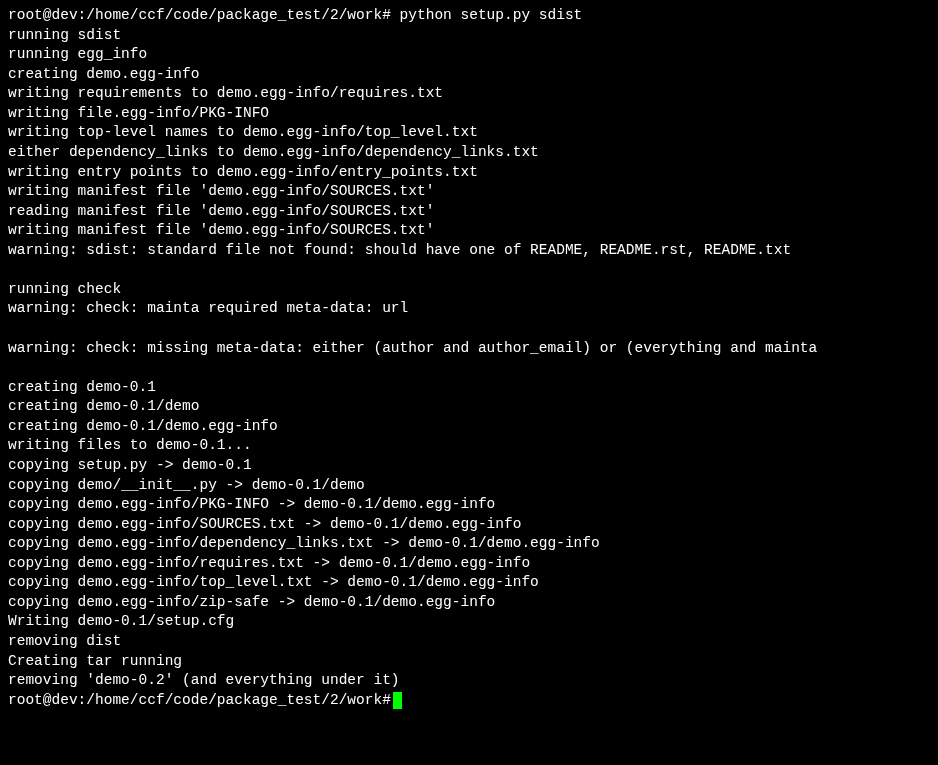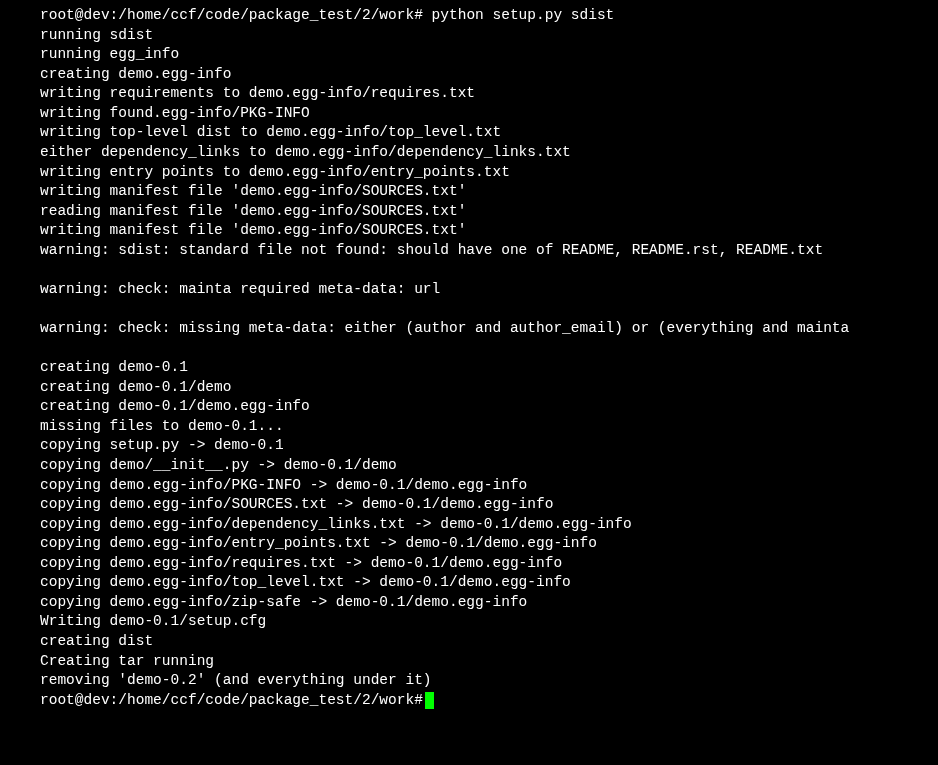--- a/index.html
+++ b/index.html
@@ -15,21 +15,20 @@
     line-height: 1.35;
     padding: 6px 8px;
     width: 938px;
     height: 765px;
     overflow: hidden;
     white-space: nowrap;
   }
   .line {
     display: block;
     min-height: 1.35em;
-    margin-left: 32px;
   }
   .prompt-line {
     display: flex;
     align-items: center;
   }
   .cursor {
     display: inline-block;
     width: 9px;
     height: 17px;
     background: #00ff00;
@@ -41,47 +40,47 @@
 <body>
 
 <div>
   <div class="line">
     <span>root@dev:/home/ccf/code/package_test/2/work# </span><span>python setup.py sdist</span>
   </div>
   <div class="line">running sdist</div>
   <div class="line">running egg_info</div>
   <div class="line">creating demo.egg-info</div>
   <div class="line">writing requirements to demo.egg-info/requires.txt</div>
-  <div class="line">writing found.egg-info/PKG-INFO</div>
-  <div class="line">writing top-level dist to demo.egg-info/top_level.txt</div>
+  <div class="line">writing file.egg-info/PKG-INFO</div>
+  <div class="line">writing top-level names to demo.egg-info/top_level.txt</div>
   <div class="line">either dependency_links to demo.egg-info/dependency_links.txt</div>
   <div class="line">writing entry points to demo.egg-info/entry_points.txt</div>
   <div class="line">writing manifest file 'demo.egg-info/SOURCES.txt'</div>
   <div class="line">reading manifest file 'demo.egg-info/SOURCES.txt'</div>
   <div class="line">writing manifest file 'demo.egg-info/SOURCES.txt'</div>
   <div class="line">warning: sdist: standard file not found: should have one of README, README.rst, README.txt</div>
   <div class="line"></div>
+  <div class="line">running check</div>
   <div class="line">warning: check: mainta required meta-data: url</div>
   <div class="line"></div>
   <div class="line">warning: check: missing meta-data: either (author and author_email) or (everything and mainta</div>
   <div class="line"></div>
   <div class="line">creating demo-0.1</div>
   <div class="line">creating demo-0.1/demo</div>
   <div class="line">creating demo-0.1/demo.egg-info</div>
-  <div class="line">missing files to demo-0.1...</div>
+  <div class="line">writing files to demo-0.1...</div>
   <div class="line">copying setup.py -&gt; demo-0.1</div>
   <div class="line">copying demo/__init__.py -&gt; demo-0.1/demo</div>
   <div class="line">copying demo.egg-info/PKG-INFO -&gt; demo-0.1/demo.egg-info</div>
   <div class="line">copying demo.egg-info/SOURCES.txt -&gt; demo-0.1/demo.egg-info</div>
   <div class="line">copying demo.egg-info/dependency_links.txt -&gt; demo-0.1/demo.egg-info</div>
-  <div class="line">copying demo.egg-info/entry_points.txt -&gt; demo-0.1/demo.egg-info</div>
   <div class="line">copying demo.egg-info/requires.txt -&gt; demo-0.1/demo.egg-info</div>
   <div class="line">copying demo.egg-info/top_level.txt -&gt; demo-0.1/demo.egg-info</div>
   <div class="line">copying demo.egg-info/zip-safe -&gt; demo-0.1/demo.egg-info</div>
   <div class="line">Writing demo-0.1/setup.cfg</div>
-  <div class="line">creating dist</div>
+  <div class="line">removing dist</div>
   <div class="line">Creating tar running</div>
   <div class="line">removing 'demo-0.2' (and everything under it)</div>
   <div class="line prompt-line">
     <span>root@dev:/home/ccf/code/package_test/2/work# </span>
       <span class="cursor"></span>
   </div>
 </div>
 
 </body></html>

